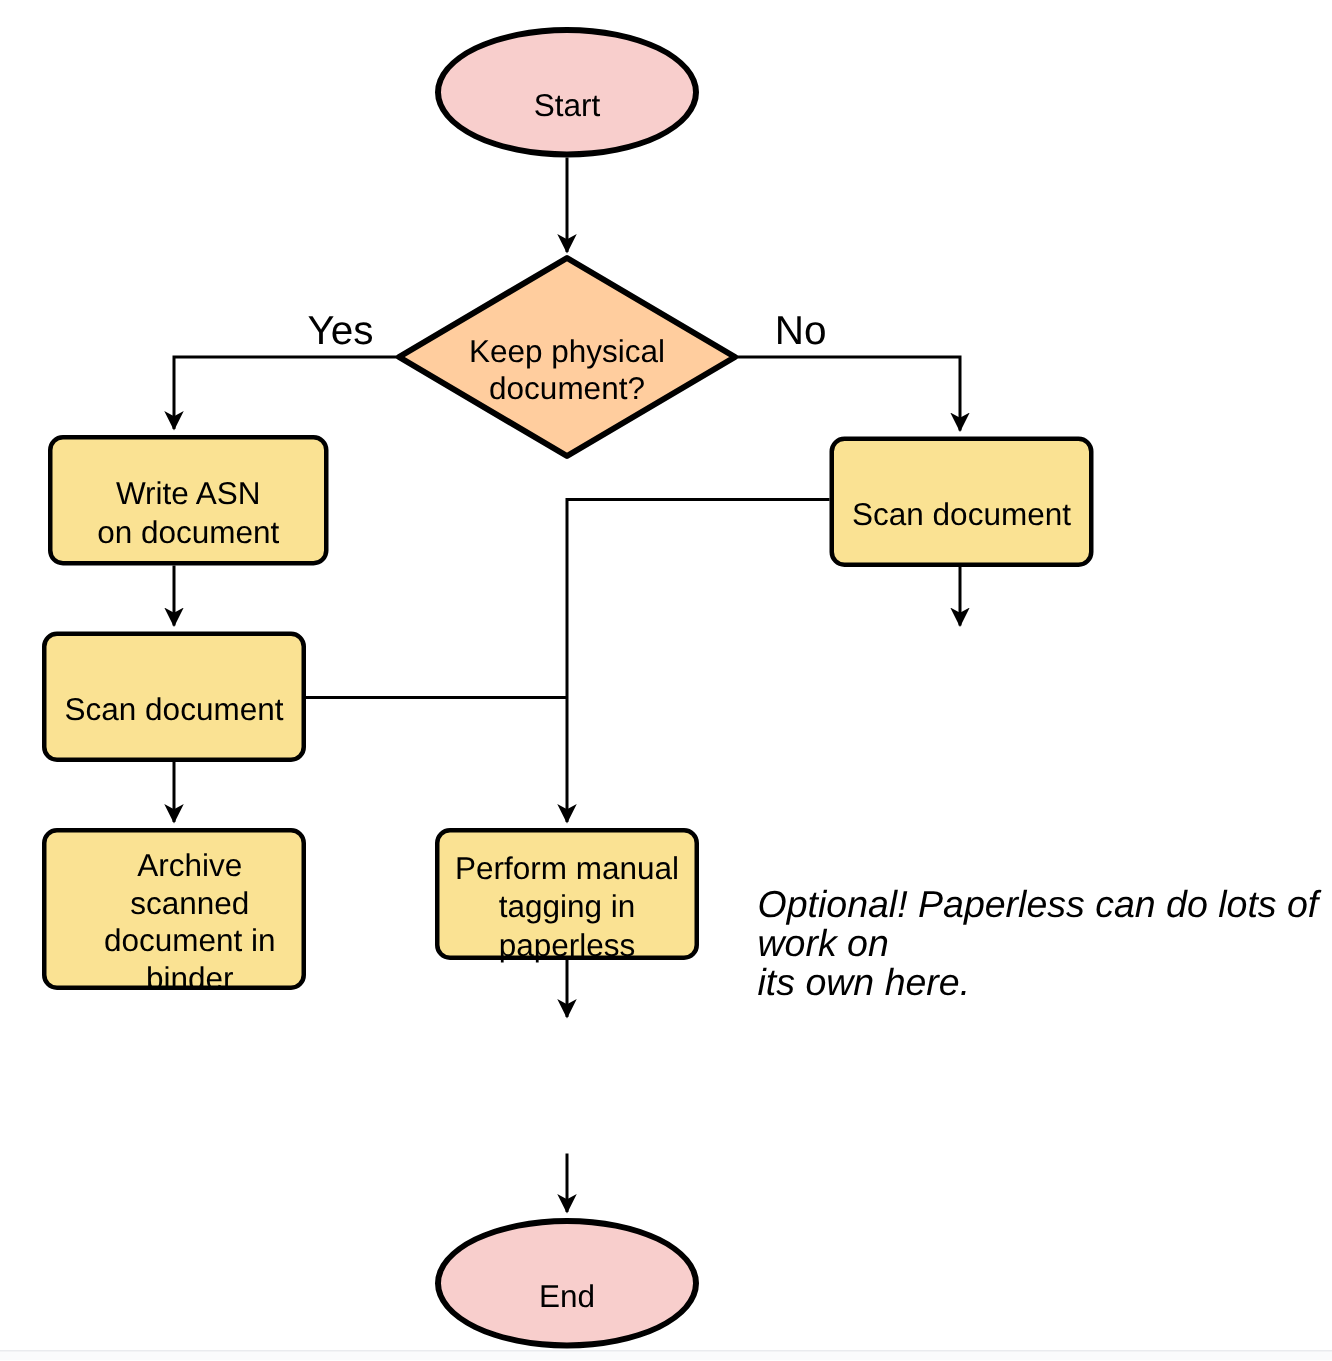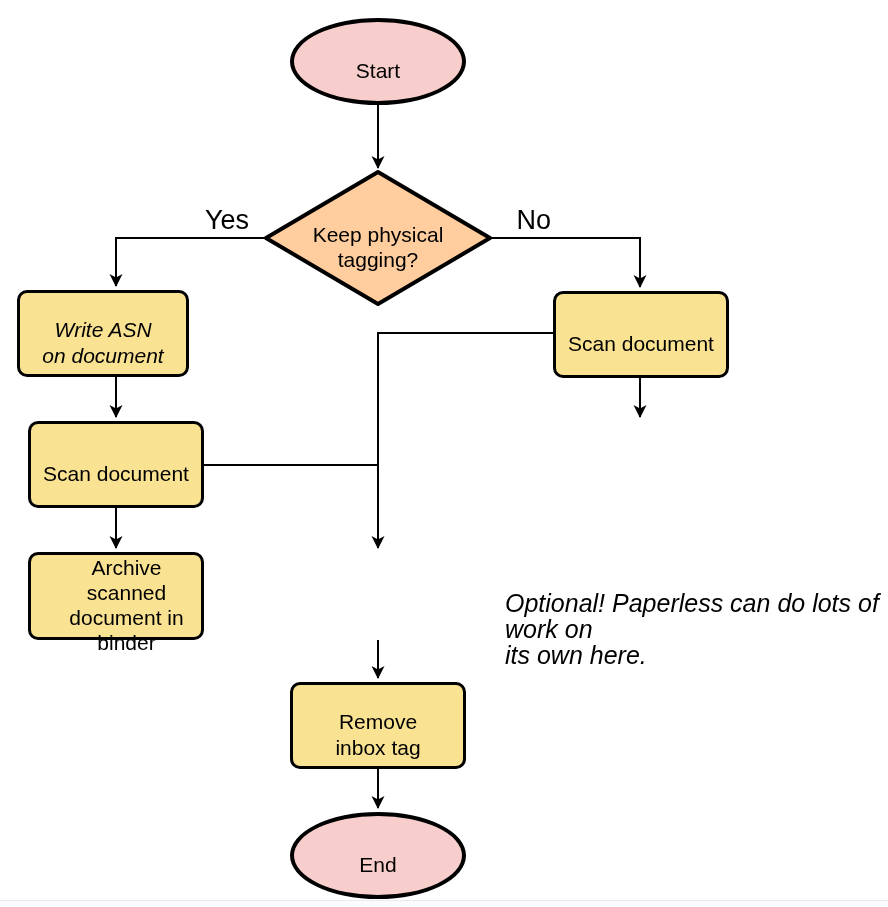--- a/index.html
+++ b/index.html
@@ -102,54 +102,55 @@
 
     <polygon points="378,172 490,238 378,304 266,238" stroke="#000000" stroke-width="4" stroke-linejoin="round" fill="#ffcd9e"></polygon>
   </svg>
 
   <div class="node terminal" style="left:290px; top:18px; width:176px; height:87px;">
     <span class="node-label">Start</span>
   </div>
 
   <div class="decision-label" style="left:276px; top:172px; width:204px; height:132px;">
     <span class="node-label">Keep physical
-tagging?</span>
+document?</span>
   </div>
 
   <div class="edge-label" style="left:197px; top:209px; width:60px;">Yes</div>
   <div class="edge-label" style="left:491px; top:209px; width:60px;text-align:right;">No</div>
 
-  <div class="node process" style="left:17px; top:290px; width:172px; height:87px;font-style:italic;">
+  <div class="node process" style="left:32px; top:290px; width:187px; height:87px;">
     <span class="node-label">Write ASN
 on document</span>
   </div>
 
   <div class="node process" style="left:28px; top:421px; width:176px; height:87px;">
     <span class="node-label">Scan document</span>
   </div>
 
-  <div class="node process" style="left:28px; top:552px; width:176px; height:88px;padding-left:21px;">
+  <div class="node process" style="left:28px; top:552px; width:176px; height:108px;padding-left:21px;">
     <span class="node-label">Archive scanned
 document in
 binder</span>
   </div>
 
   <div class="node process" style="left:553px; top:291px; width:176px; height:87px;">
     <span class="node-label">Scan document</span>
   </div>
 
 
+  <div class="node process" style="left:290px; top:552px; width:176px; height:88px;">
+    <span class="node-label">Perform manual
+tagging in
+paperless</span>
+  </div>
 
   <div class="note" style="left:481px; top:590px; width:400px;">Optional! Paperless can do lots of work on
 its own here.</div>
 
-  <div class="node process" style="left:290px; top:682px; width:176px; height:87px;">
-    <span class="node-label">Remove
-inbox tag</span>
-  </div>
 
   <div class="node terminal" style="left:290px; top:812px; width:176px; height:87px;text-align:center;">
     <span class="node-label">End</span>
   </div>
 
   <div class="bottom-strip"></div>
 
 </div>
 
 </body></html>

